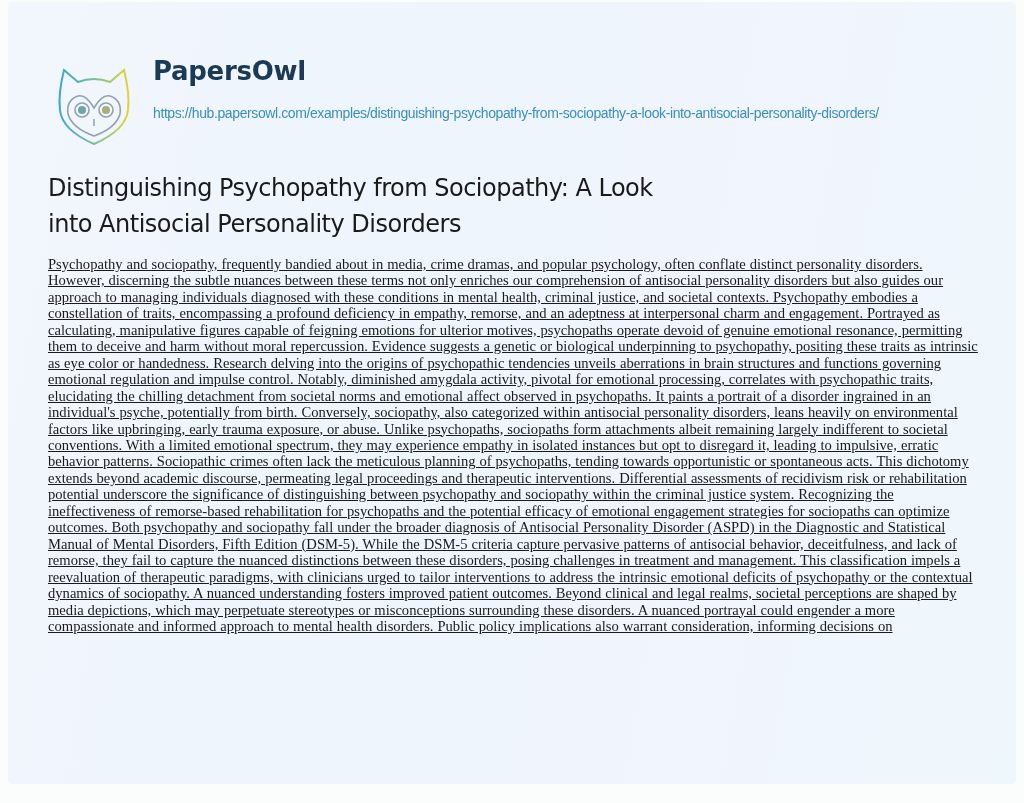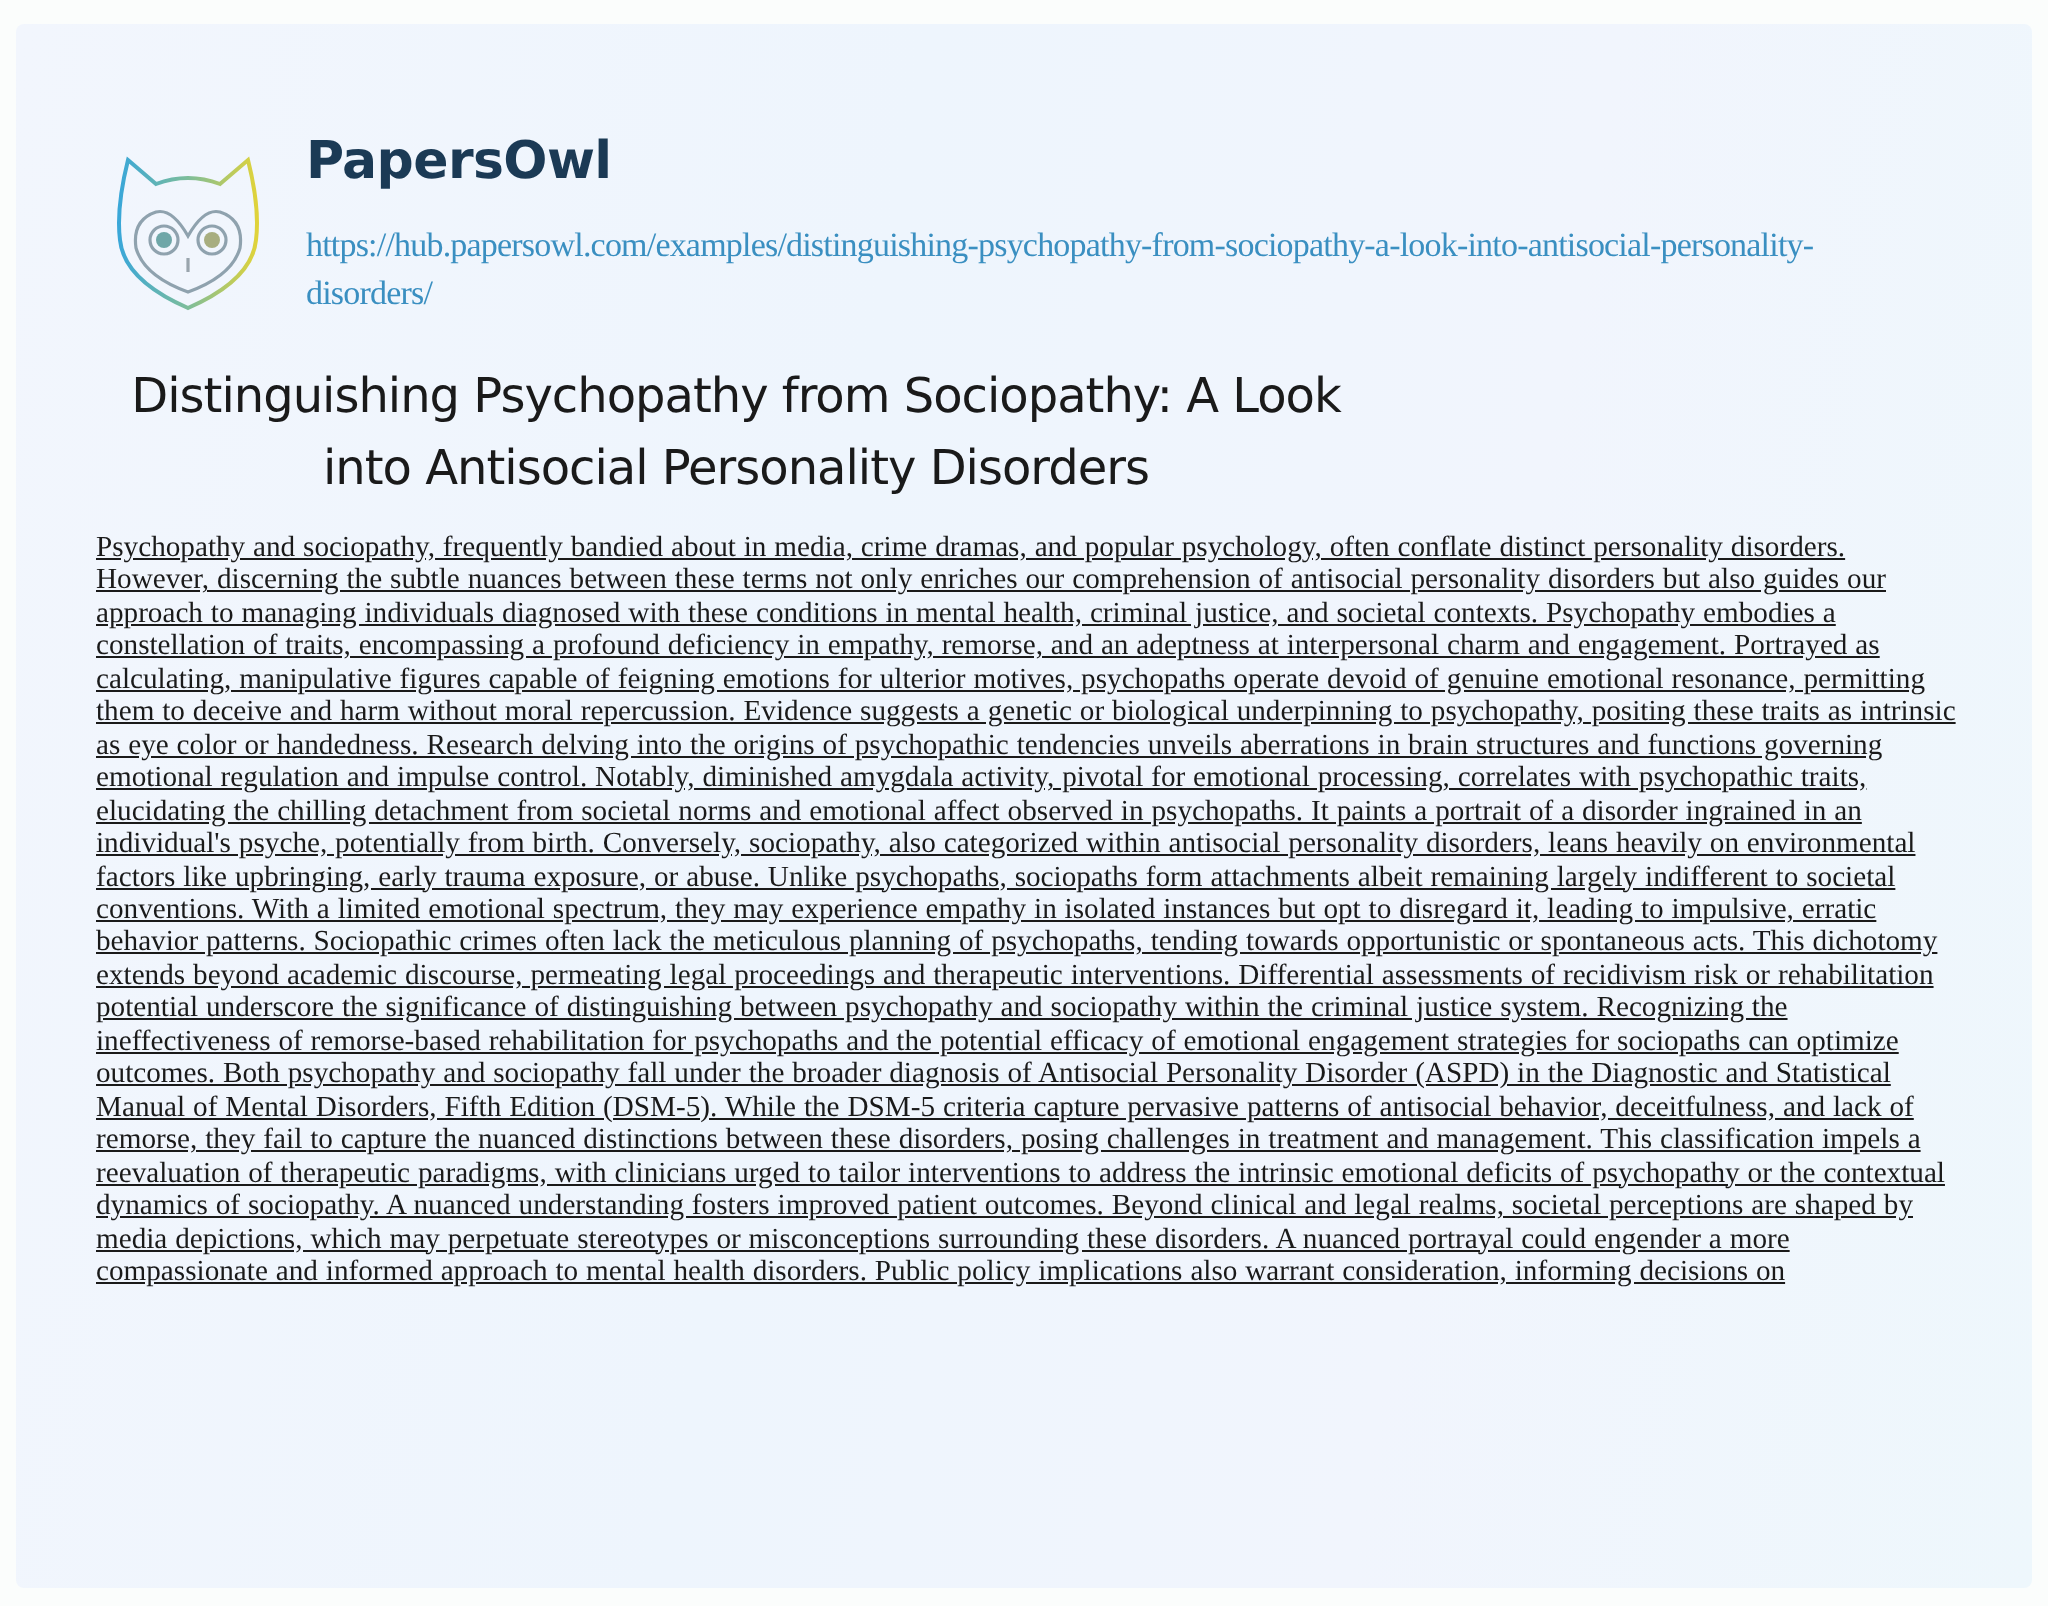--- a/index.html
+++ b/index.html
@@ -2,42 +2,42 @@
 <html><head>
 <meta charset="utf-8">
 <style>
   html, body { margin: 0; padding: 0; }
   body {
     width: 1024px; height: 803px; overflow: hidden;
     background: #fbfdfc;
     position: relative;
   }
   .card {
-    position: absolute; left: 8px; top: 12px; width: 1008px; height: 782px;
+    position: absolute; left: 8px; top: 2px; width: 1008px; height: 782px;
     background: linear-gradient(100deg, #f2f6fd 0%, #eef5fd 40%, #f1f5fd 70%, #eef7fc 100%);
     border-radius: 4px;
   }
   .logo {
     position: absolute; left: 48px; top: 62px; width: 76px; height: 84px;
   }
   .brand {
     position: absolute; left: 153px; top: 62px;
     font-family: "DejaVu Sans", sans-serif; font-weight: bold;
     font-size: 26px; color: #1b3a55; letter-spacing: -0.3px;
   }
   .url {
     position: absolute; left: 153px; top: 107px; width: 800px;
-    font-family: Liberation Serif, serif; font-size: 17px;
+    font-family: Liberation Sans, sans-serif; font-size: 14px;
     line-height: 24px; color: #3a8fc1; letter-spacing: -0.4px;
   }
   .title {
     position: absolute; left: 48px; top: 176px; width: 640px;
     font-family: "DejaVu Sans", sans-serif; font-size: 24px;
     line-height: 36px; color: #1a1a1a; letter-spacing: -0.5px;
-    margin: 0; font-weight: normal; text-align: center;
+    margin: 0; font-weight: normal;
   }
   .body-text {
     position: absolute; left: 48px; top: 262px; width: 930px;
     font-family: "Liberation Serif", serif; font-size: 14.6px;
     line-height: 16.45px; color: #1a1a1a; margin: 0;
     word-spacing: 0.3px;
     text-decoration: underline;
   }
 </style>
 </head>

